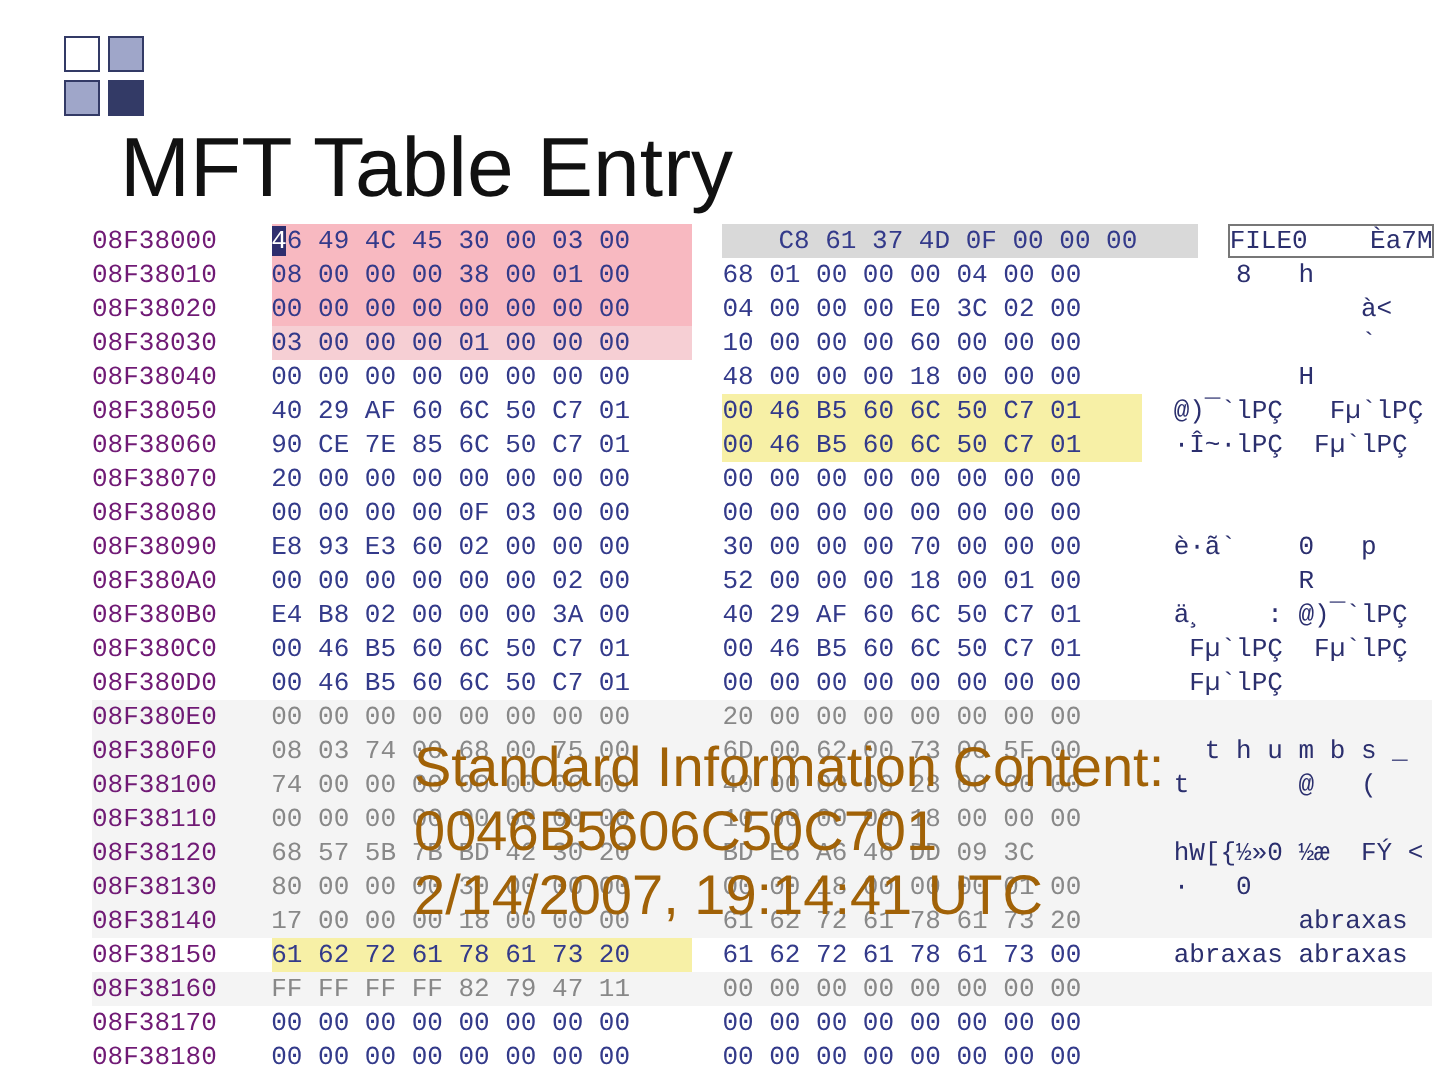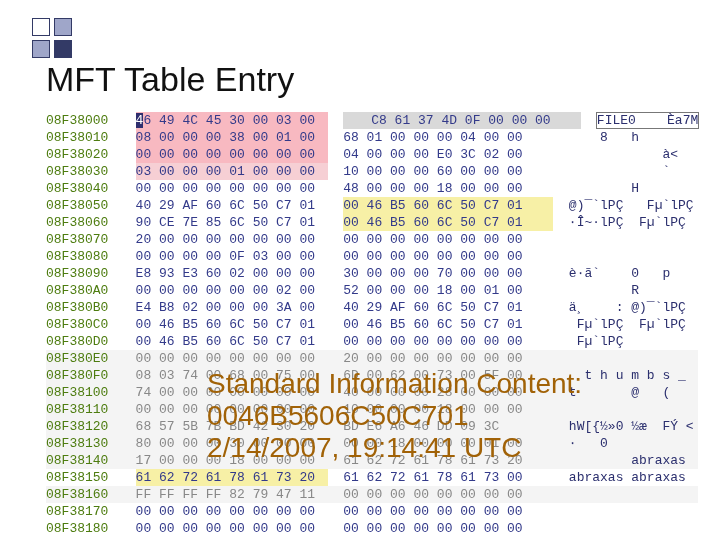--- a/index.html
+++ b/index.html
@@ -25,36 +25,36 @@
     height: 18px;
     border: 1px solid #333a66;
     box-sizing: border-box;
     background: #fff;
   }
   .logo .sq.filled { background: #333a66; }
   .logo .sq.half { background: #9fa6c9; }
   .title {
     position: absolute;
     top: 60px;
-    left: 46px;
-    font-size: 34px;
+    left: 60px;
+    font-size: 42px;
     color: #111;
   }
   .hex {
     position: absolute;
     top: 112px;
     left: 46px;
     font-family: "Courier New", monospace;
     font-size: 13px;
     line-height: 17px;
     color: #333a8a;
     white-space: pre;
   }
-  .addr { color:#4d7c0f; display:inline-block; width:74px; }
-  .bytes1 { display:inline-block; width:192px; }
+  .addr { color:#701a75; display:inline-block; width:74px; }
+  .bytes1 { display:inline-block; width:210px; }
   .bytes2 { display:inline-block; width:210px; }
   .ascii { color:#2b2f6e; }
   .hl-pink { background:#f8b9c1; }
   .hl-pink-dim { background:#f6cfd4; }
   .hl-cursor { background:#2e2e6e; color:#fff; }
   .hl-yellow { background:#f7f0a6; }
   .hl-grey { background:#d9d9d9;padding-left:28px; }
   .grey-row { color:#888; background:#f4f4f4; display:inline-block; width:100%; }
   .ascii-boxed { outline:1px solid #777;font-family:Liberation Mono, monospace; }
   .overlay {

